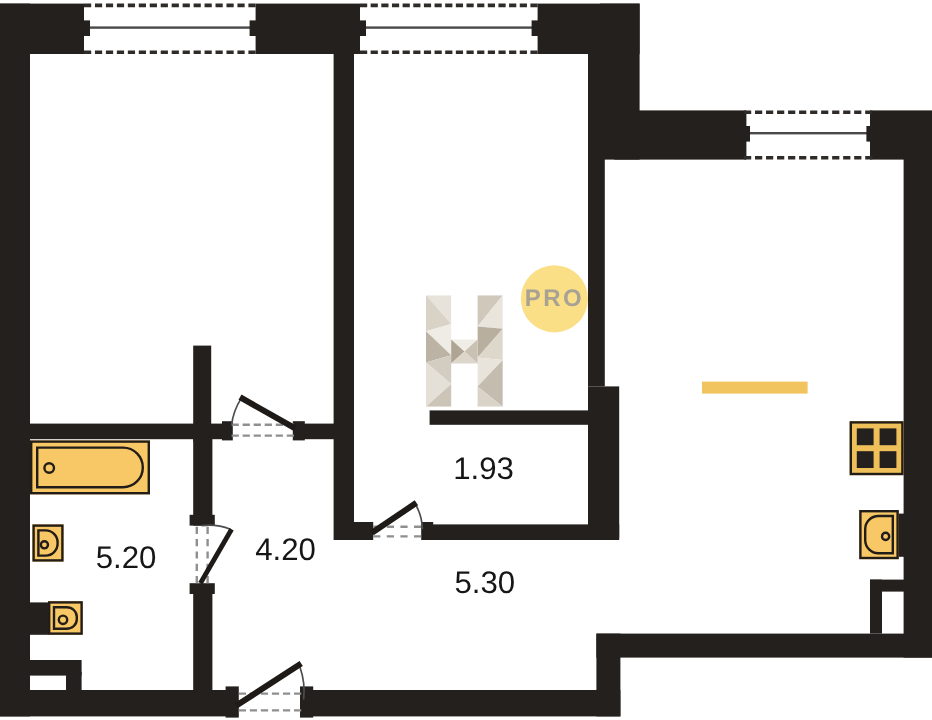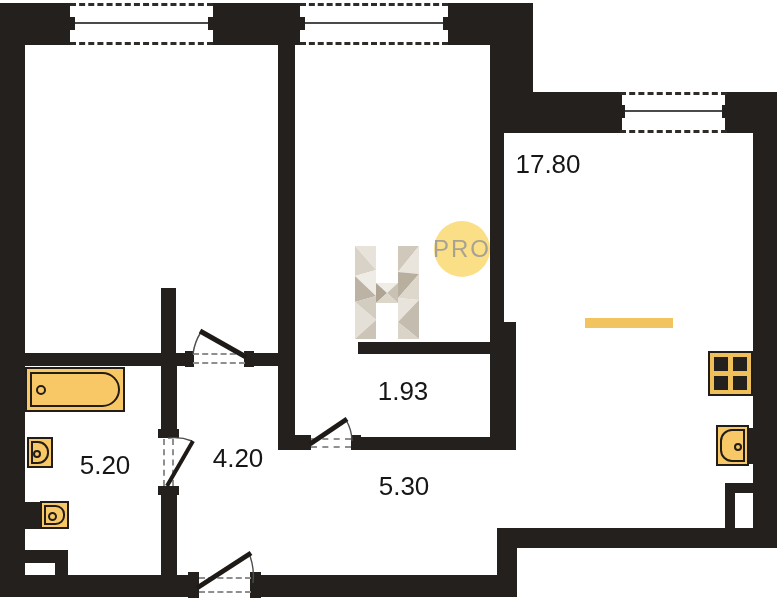--- a/index.html
+++ b/index.html
@@ -16,21 +16,21 @@
   .area-label{position:absolute;transform:translate(-50%,-50%);font-size:26px;color:var(--label,#161616);white-space:nowrap;}
   .total-label{position:absolute;transform:translate(-50%,-50%);font-size:35px;font-weight:bold;color:var(--label,#161616);white-space:nowrap;}
   .accent-bar{position:absolute;background:var(--accentBar,#f2c45f);}
   .fixture{position:absolute;background:var(--fixture,#f9c866);border:2px solid var(--fixtureBorder,#221d18);box-sizing:border-box;}
   .rim{position:absolute;border:2px solid var(--fixtureBorder,#221d18);box-sizing:border-box;}
   .drain{position:absolute;border:2px solid var(--fixtureBorder,#221d18);border-radius:50%;box-sizing:border-box;}
   .vent{position:absolute;background:var(--vent,#efc05a);border:2px solid var(--fixtureBorder,#221d18);box-sizing:border-box;}
   .vent i{position:absolute;width:14px;height:14px;background:var(--wall,#211e1c);}
   .pro-badge{position:absolute;width:56px;height:56px;border-radius:50%;background:var(--proCircle,#fbdf87);
              display:flex;align-items:center;justify-content:center;}
-  .pro-badge span{font-size:24px;letter-spacing:2px;color:var(--proText,#a8a294);font-weight:400;}
+  .pro-badge span{font-size:20px;letter-spacing:2px;color:var(--proText,#a8a294);font-weight:700;}
   svg{position:absolute;left:0;top:0;}
 </style>
 </head>
 <body>
 
 <div id="stage">
 
   <div class="w" style="left:0;top:3px;width:25px;height:594px"></div>
   <div class="w" style="left:0;top:3px;width:70px;height:42px"></div>
   <div class="w" style="left:213px;top:3px;width:87px;height:42px"></div>
@@ -151,20 +151,19 @@
     <polygon points="43,76 64,93 43,93" fill="#D9D3C8"></polygon>
     <polygon points="21,37 43,37 32,47" fill="#F0EDE7"></polygon>
     <polygon points="21,37 32,47 21,57" fill="#AFA595"></polygon>
     <polygon points="43,37 43,57 32,47" fill="#C9C1B3"></polygon>
     <polygon points="21,57 32,47 43,57" fill="#DCD6CB"></polygon>
   </svg>
   <div class="pro-badge" style="left:434px;top:221px">
     <span>PRO</span>
   </div>
 
-  <div class="area-label" style="left:548px;top:164px">17.80</div>
   <div class="area-label" style="left:403px;top:391px">1.93</div>
   <div class="area-label" style="left:238px;top:458px">4.20</div>
   <div class="area-label" style="left:105px;top:465px">5.20</div>
   <div class="area-label" style="left:404px;top:486px">5.30</div>
   <div class="accent-bar" style="left:585px;top:318px;width:88px;height:10px"></div>
 
 </div>
 
 </body></html>

